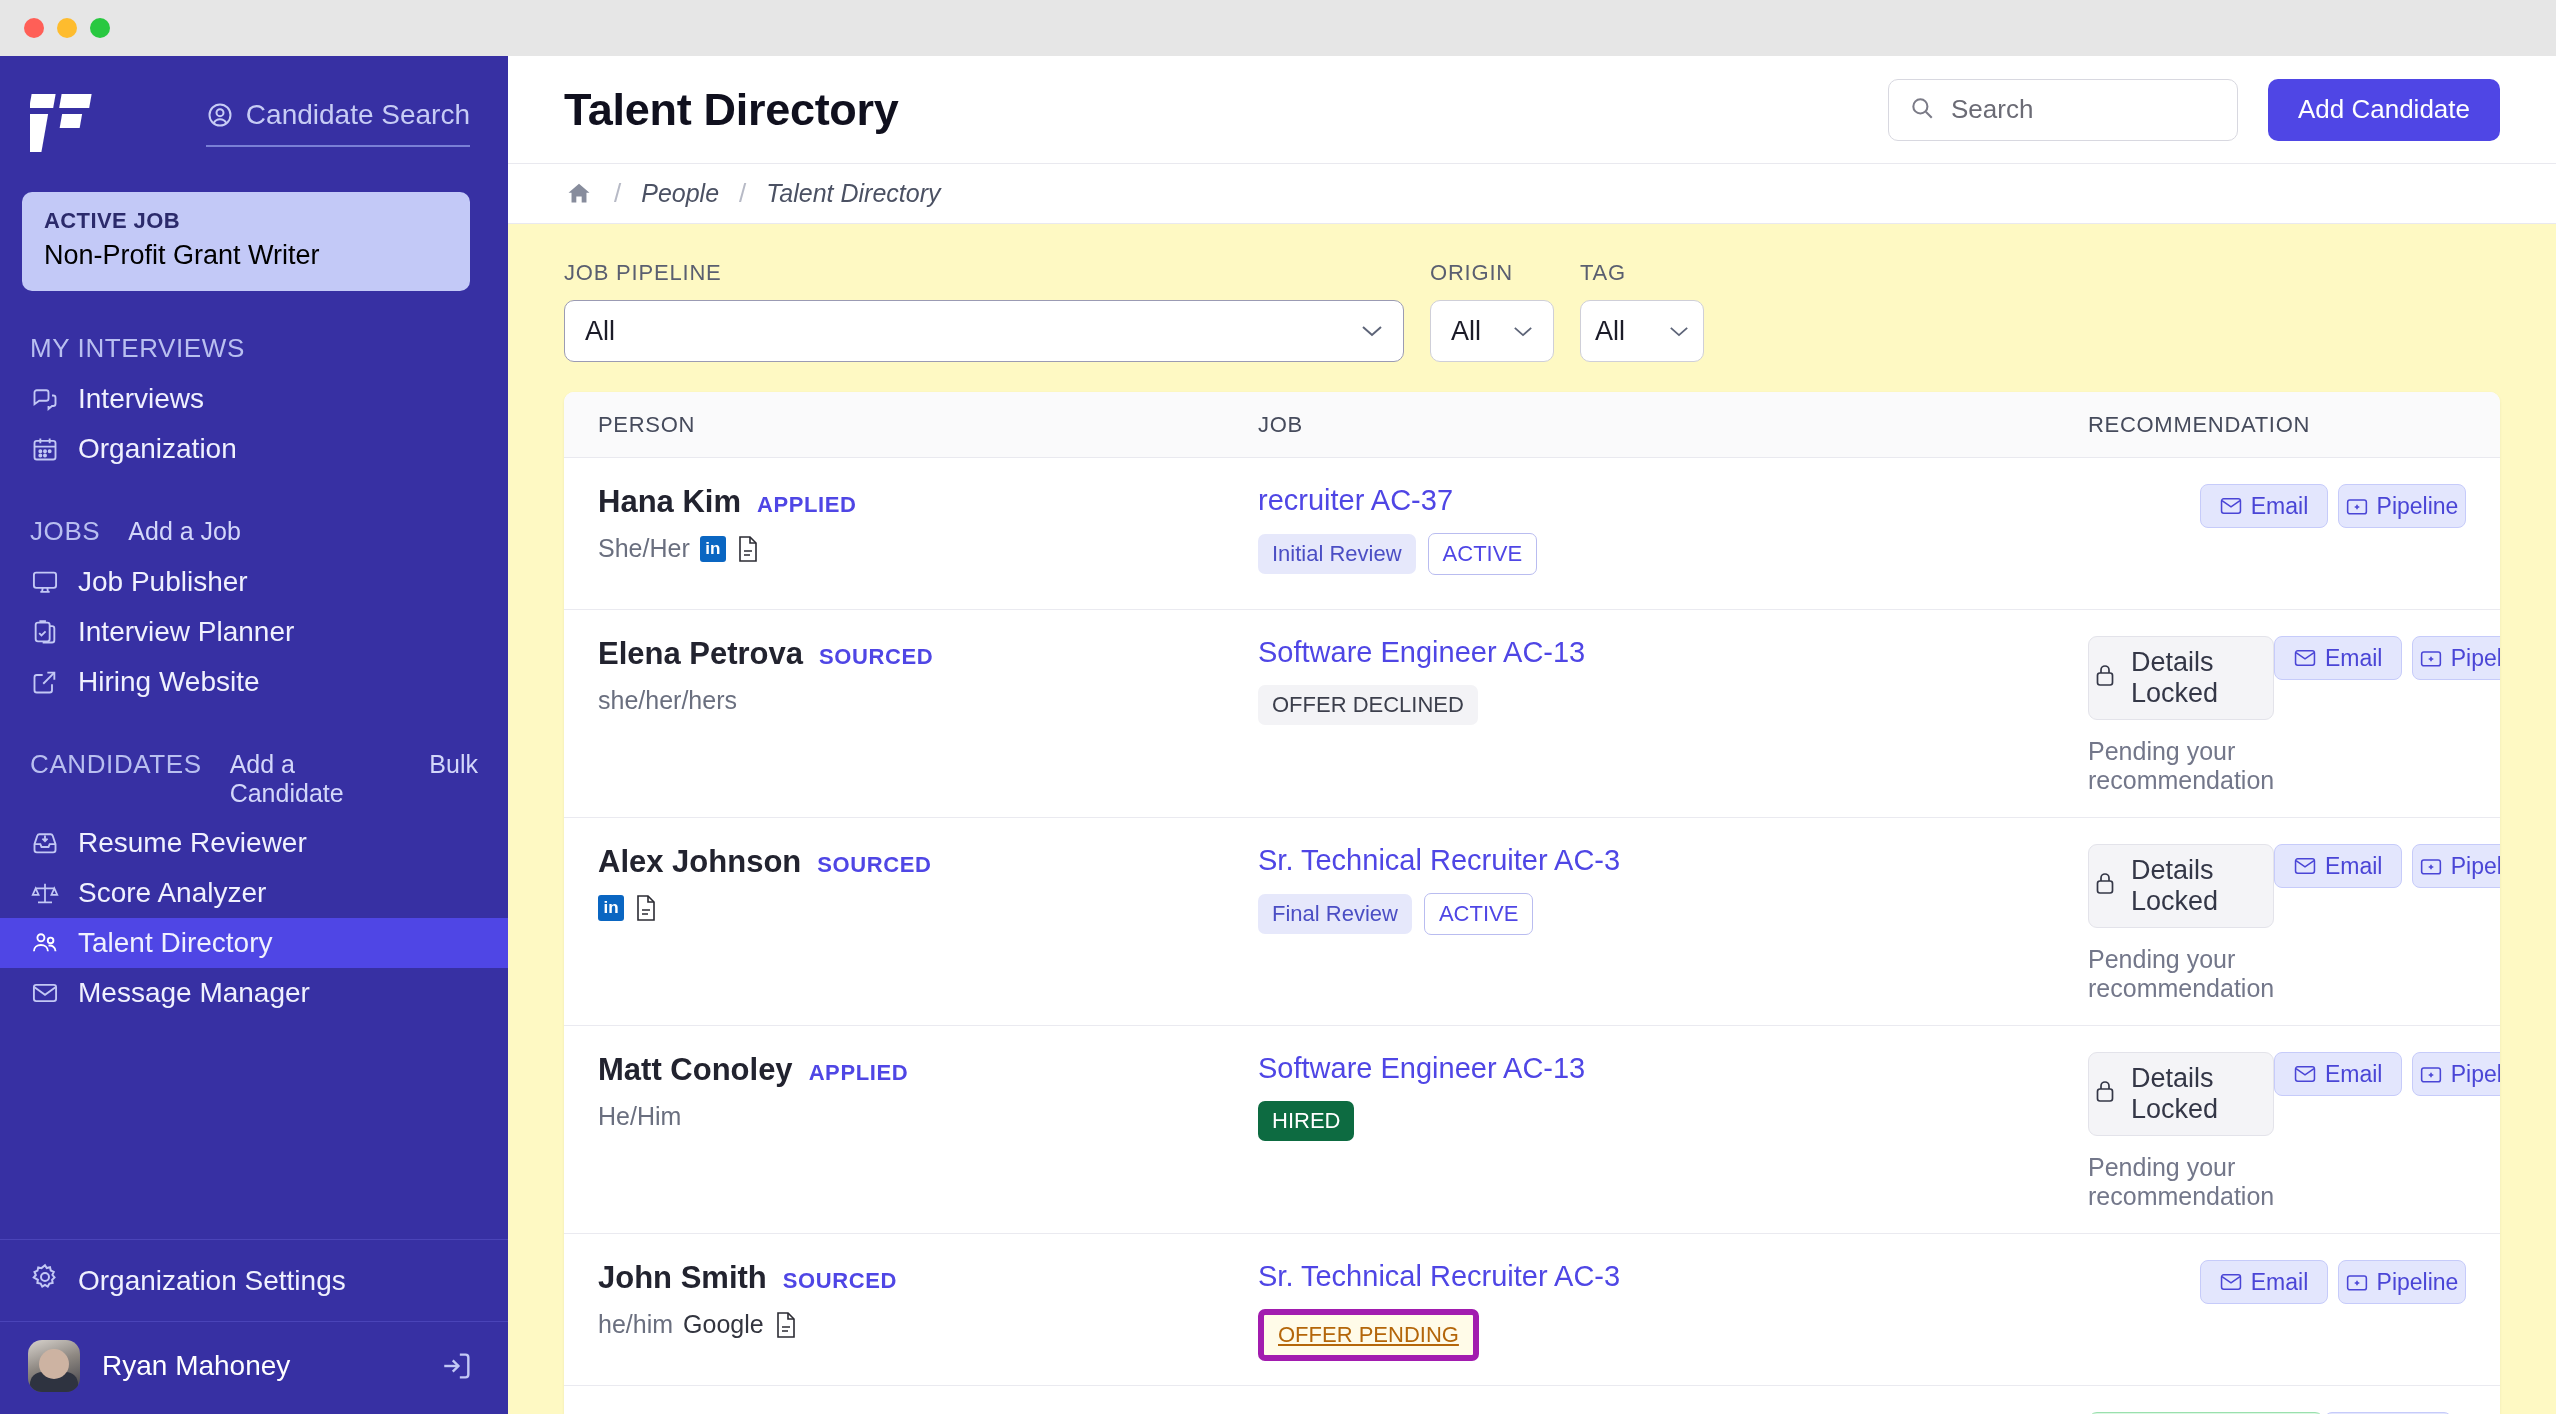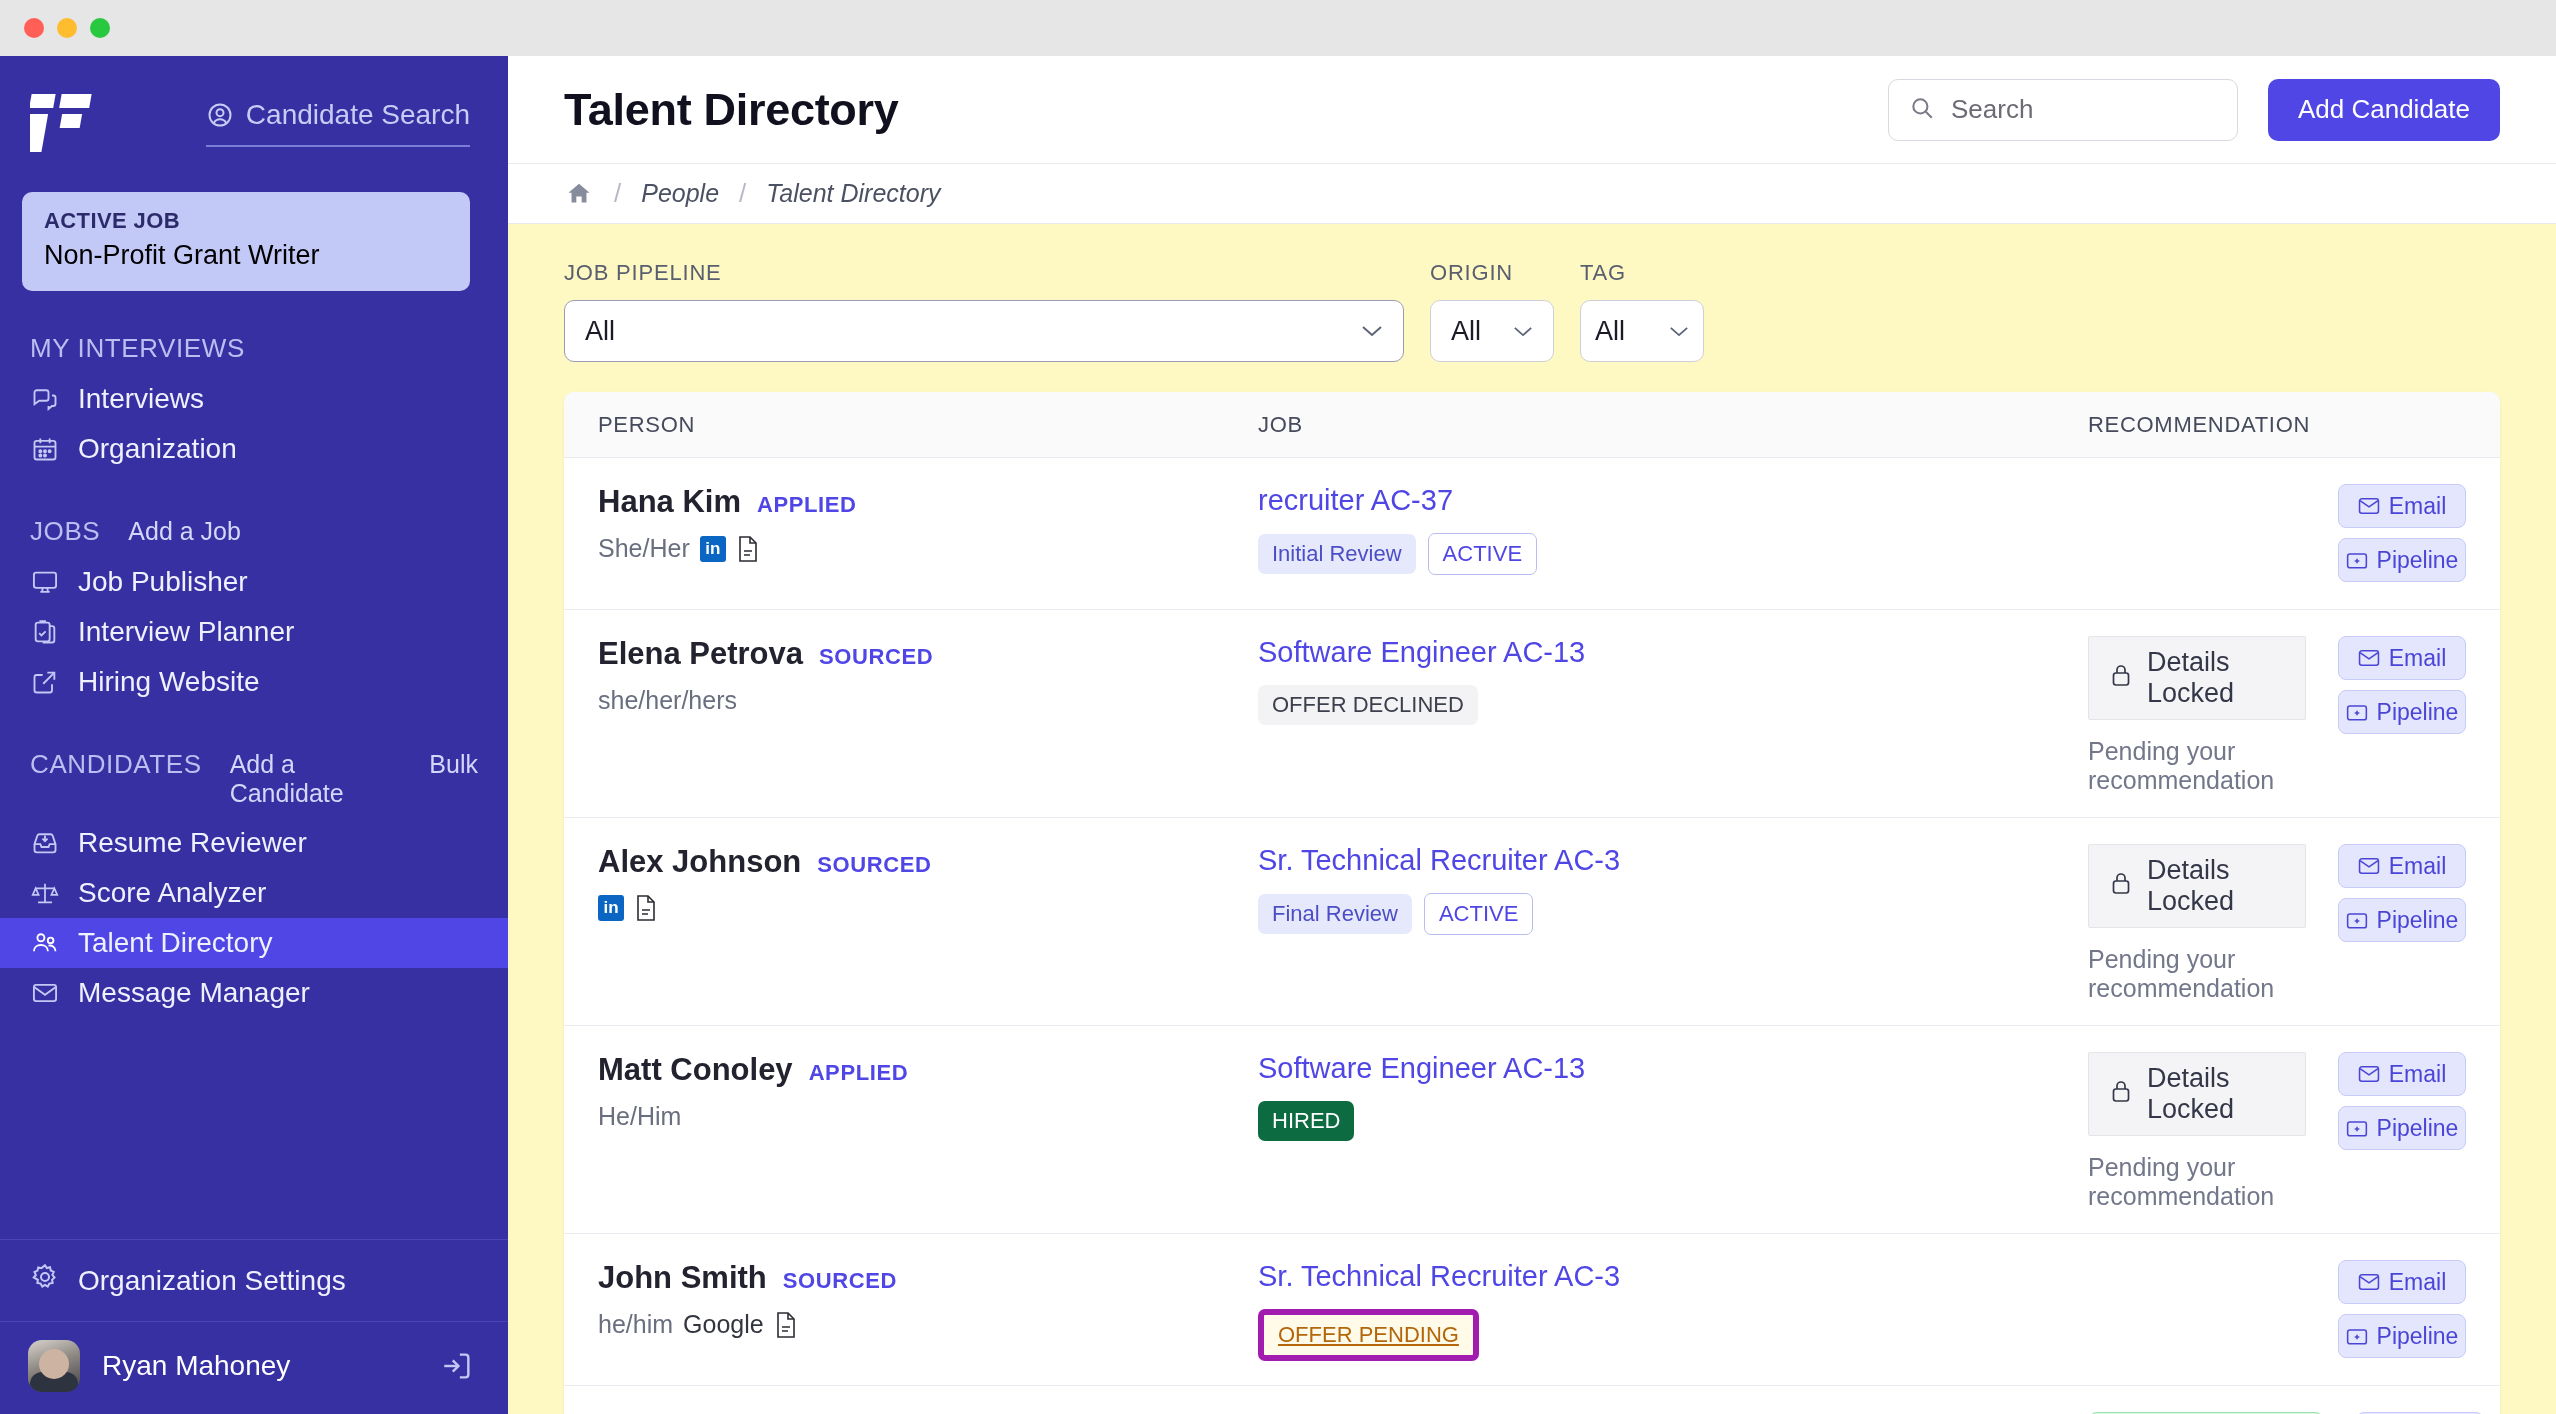--- a/index.html
+++ b/index.html
@@ -188,21 +188,21 @@
 
   .trow {
     display: flex; align-items: flex-start;
     padding: 26px 34px 22px 34px;
     border-bottom: 1px solid #eaeaf0;
     min-height: 152px;
   }
   .cell-person { flex: 0 0 660px; }
   .cell-job { flex: 0 0 830px; }
   .cell-rec { flex: 1; }
-  .cell-act { flex: 0 0 160px; display: flex; flex-direction: column; align-items: flex-end; gap: 10px; }
+  .cell-act { flex: 0 0 160px; display: flex; align-items: flex-start; gap: 10px; }
 
   .name-line { display: flex; align-items: baseline; gap: 16px; }
   .p-name { font-size: 31px; font-weight: bold; color: #22232f; }
   .p-origin { font-size: 22px; font-weight: bold; color: #4f46e5; letter-spacing: .6px; }
   .p-sub { display: flex; align-items: center; gap: 10px; margin-top: 14px; }
   .p-pronoun { font-size: 25px; color: #6a6f7f; }
   .p-company { font-size: 25px; color: #33353f; }
   .li-icon {
     width: 26px; height: 26px; background: #0a66c2; border-radius: 3px;
     color: #fff; font-size: 17px; font-weight: bold;
@@ -216,21 +216,21 @@
   .tag { font-size: 22px; padding: 7px 14px; border-radius: 7px; white-space: nowrap; }
   .tag.stage { background: #e6e8fb; color: #4b4ec4; }
   .tag.active { background: #fff; color: #4f46e5; border: 1px solid #b9bcf0; }
   .tag.gray { background: #f3f3f6; color: #3c3f4c; }
   .tag.hired { background: #0d6b41; color: #fff; font-weight: 500; }
   .tag.pending { background: #fffbe8; color: #b4660a; border: 6px solid #a21caf; text-decoration: underline; }
 
   .locked {
     display: inline-flex; align-items: center; gap: 14px;
     background: #f4f4f7; border: 1px solid #e3e3ea;
-    border-radius: 2px; padding: 10px 20px;
+    border-radius: 9px; padding: 10px 4px;
     font-size: 27px; color: #343747; cursor: pointer;
   }
   .rec-note { font-size: 25px; color: #73778a; margin-top: 17px; }
   .rec-badge {
     display: inline-block; background: #ddf7e3; border: 1px solid #9ae0ae;
     border-radius: 9px; padding: 10px 22px;
     font-size: 28px; color: #12592f;
   }
 
   .act-btn {

